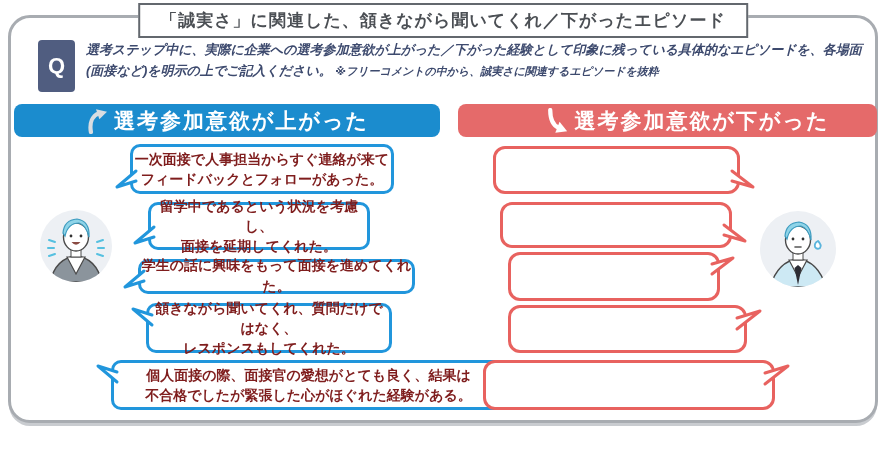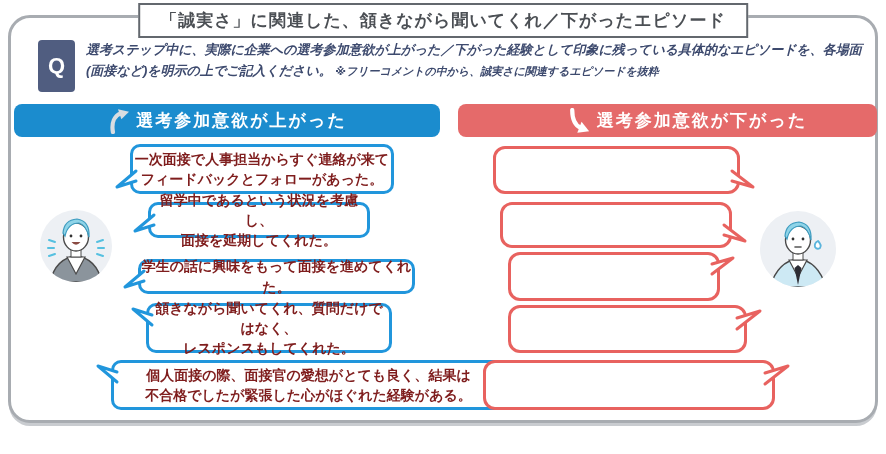--- a/index.html
+++ b/index.html
@@ -22,35 +22,35 @@
   .q-badge { position:absolute; left:38px; top:40px; width:37px; height:52px;
              background:#505d80; border-radius:4px; color:#fff; font-size:22px;
              font-weight:bold; display:flex; align-items:center; justify-content:center; z-index:2; }
   .q-text { position:absolute; left:86px; top:40px; width:786px; font-size:13px;
             font-weight:bold; color:#3d4a6e; line-height:1.6; z-index:2;font-style:italic; }
   .q-text .note { font-size:11px; }
 
   
   .col-header { position:absolute; top:104px; height:33px; border-radius:8px;
                 display:flex; align-items:center; justify-content:center; gap:7px;
-                color:#fff; font-size:17px; font-weight:bold; letter-spacing:2px; z-index:2; }
+                color:#fff; font-size:21px; font-weight:bold; letter-spacing:2px; z-index:2; }
   .col-header.up   { left:14px;  width:426px; background:#1b8cce; }
   .col-header.down { left:458px; width:419px; background:#e56a6a;padding-left:40px; }
   .hdr-arrow { display:block; }
 
   
   .bubble { position:absolute; background:#fff; display:flex; align-items:center;
             justify-content:center; text-align:center; z-index:2; }
   .bubble.blue { border:3px solid #2196dc; border-radius:10px; color:#7f1d1d;
                  font-size:14px; font-weight:600; line-height:1.45; white-space:pre-line; }
   .bubble.red  { border:3px solid #e8625f; border-radius:12px; }
 
   .b-l1 { left:130px; top:144px; width:264px; height:50px; }
-  .b-l2 { left:148px; top:202px; width:222px; height:36px; }
-  .b-l3 { left:138px; top:259px; width:277px; height:35px; }
+  .b-l2 { left:148px; top:202px; width:222px; height:48px; }
+  .b-l3 { left:138px; top:259px; width:277px; height:35px;font-family:Liberation Serif, serif; }
   .b-l4 { left:146px; top:303px; width:246px; height:50px;justify-content:center; }
   .b-l5 { left:111px; top:360px; width:395px; height:50px; }
 
   .b-r1 { left:493px; top:146px; width:247px; height:48px; }
   .b-r2 { left:500px; top:202px; width:232px; height:46px; }
   .b-r3 { left:508px; top:252px; width:212px; height:49px; }
   .b-r4 { left:508px; top:305px; width:239px; height:48px; }
   .b-r5 { left:483px; top:360px; width:292px; height:50px; }
 
   .tail { position:absolute; overflow:visible; }

